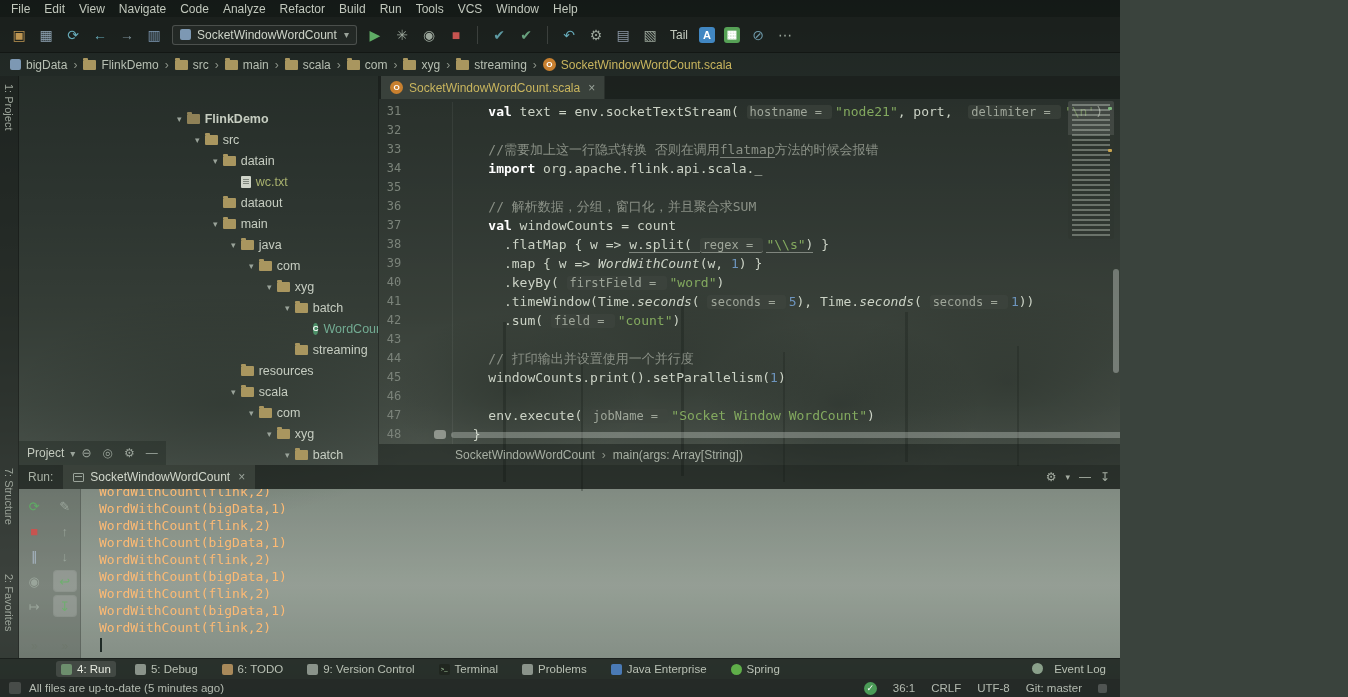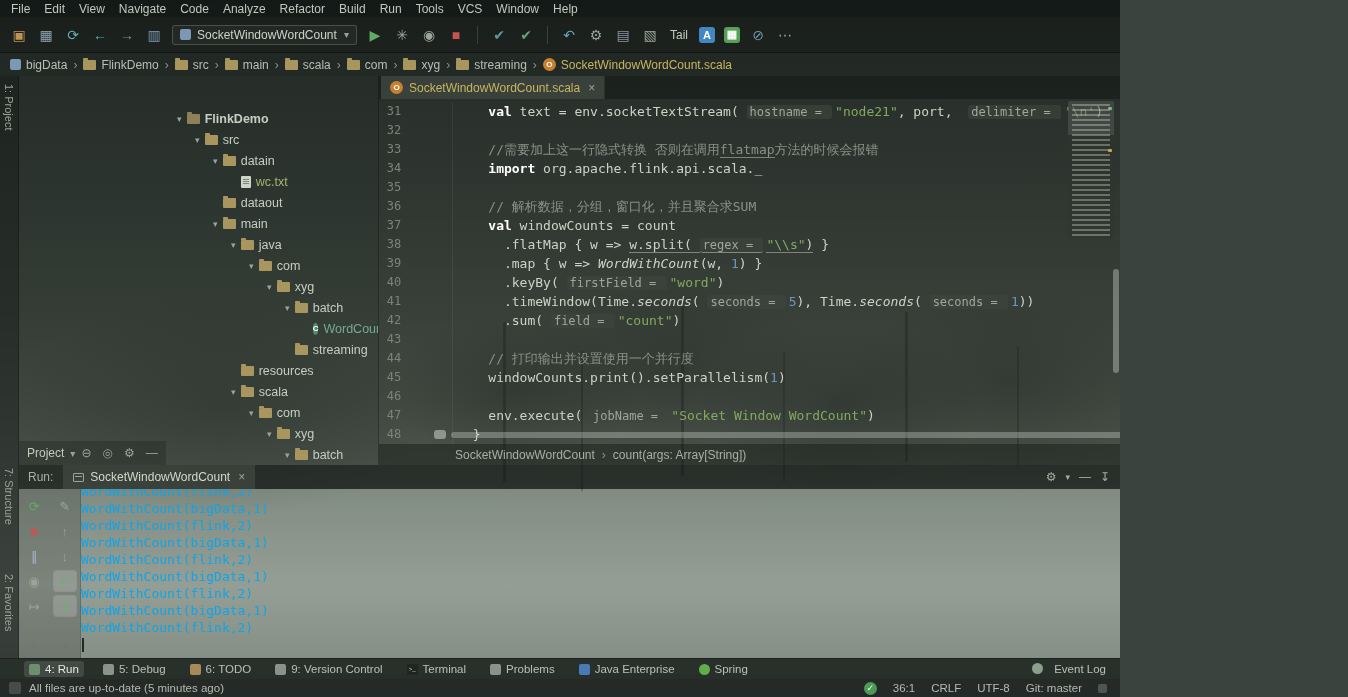--- a/index.html
+++ b/index.html
@@ -97,28 +97,28 @@
 .rtab{height:100%;display:flex;align-items:center;gap:6px;padding:0 10px;background:rgba(70,78,70,.6);color:#d2d8cc;}
 .con-icon{width:11px;height:9px;border:1px solid #9aa39a;border-radius:1px;position:relative;display:inline-block;}
 .con-icon:before{content:"";position:absolute;left:1px;right:1px;top:2px;height:1px;background:#9aa39a;}
 .rhicons{margin-left:auto;display:flex;align-items:center;gap:9px;color:#a6aea3;padding-right:10px;font-size:12px;}
 .rbody{flex:1;display:flex;background:rgba(196,204,196,.14);min-height:0;}
 .rcols{width:62px;display:flex;background:rgba(36,43,38,.22);border-right:1px solid rgba(0,0,0,.15);}
 .rcol{width:31px;display:flex;flex-direction:column;align-items:center;padding-top:7px;gap:5px;}
 .rico{width:22px;height:20px;display:flex;align-items:center;justify-content:center;font-size:13px;}
 .sel{background:rgba(255,255,255,.18);border-radius:3px;box-shadow:0 0 0 1px rgba(255,255,255,.14);}
 .rmore{margin-top:auto;margin-bottom:5px;color:#6f786d;font-size:12px;}
-.console{flex:1;font-family:"DejaVu Sans Mono",monospace;font-size:13px;line-height:17px;color:#0ea5e9;padding:2px 0 0 0;overflow:hidden;}
+.console{flex:1;font-family:"DejaVu Sans Mono",monospace;font-size:13px;line-height:17px;color:#fdba74;padding:2px 0 0 18px;overflow:hidden;}
 .conline.clip{margin-top:-8px;}
 .con-caret{width:2px;height:14px;background:#1f2a26;margin:2px 0 0 1px;}
 
 .twbar{height:21px;background:rgba(30,36,32,.88);display:flex;align-items:center;font-size:11.5px;color:#b9c0b4;padding:0 8px;border-top:1px solid rgba(0,0,0,.3);}
 .twitems{display:flex;align-items:center;gap:14px;padding-left:16px;}
 .twitem{display:inline-flex;align-items:center;padding:2px 5px;border-radius:3px;}
-.twitem.active{background:rgba(255,255,255,.12);color:#e6eadf;}
+.twitem.active{background:rgba(255,255,255,.12);color:#e6eadf;margin-left:32px;}
 .twi{width:11px;height:11px;border-radius:2px;display:inline-flex;align-items:center;justify-content:center;margin-right:5px;background:#8a938a;}
 .twi-run{background:#6d8f6d;}
 .twi-todo{background:#a8895a;}
 .twi-terminal{background:#20261f;}
 .twi-terminal:before{content:">_";font-size:6px;color:#b7e0b0;}
 .twi-javaee{background:#4a7ab5;}
 .twi-spring{background:#5fae49;border-radius:50%;}
 .twi-event{background:#8aa08a;border-radius:50%;}
 .twright{margin-left:auto;display:flex;align-items:flex-start;gap:6px;padding-right:6px;}
 .statusbar{height:18px;background:rgba(26,31,28,.88);display:flex;align-items:center;font-size:11.5px;color:#b3bab0;padding:0 9px;gap:8px;}
@@ -430,21 +430,21 @@
             <span class="ln">48</span>
             <span class="gut">
               <span class="fpill"></span>
             </span>
             <span class="ct"><span class="tk">  }</span></span>
           </div>
         </div>
       <div class="ebc">
         <span>SocketWindowWordCount</span>
         <span class="sep">›</span>
-        <span>count(args: Array[String])</span>
+        <span>main(args: Array[String])</span>
       </div>
     </div>
   </div>
 
   <div class="runpanel">
     <div class="rhead">
       <span class="rlabel">Run:</span>
       <div class="rtab">
         <span class="con-icon"></span>
         <span>SocketWindowWordCount</span>

